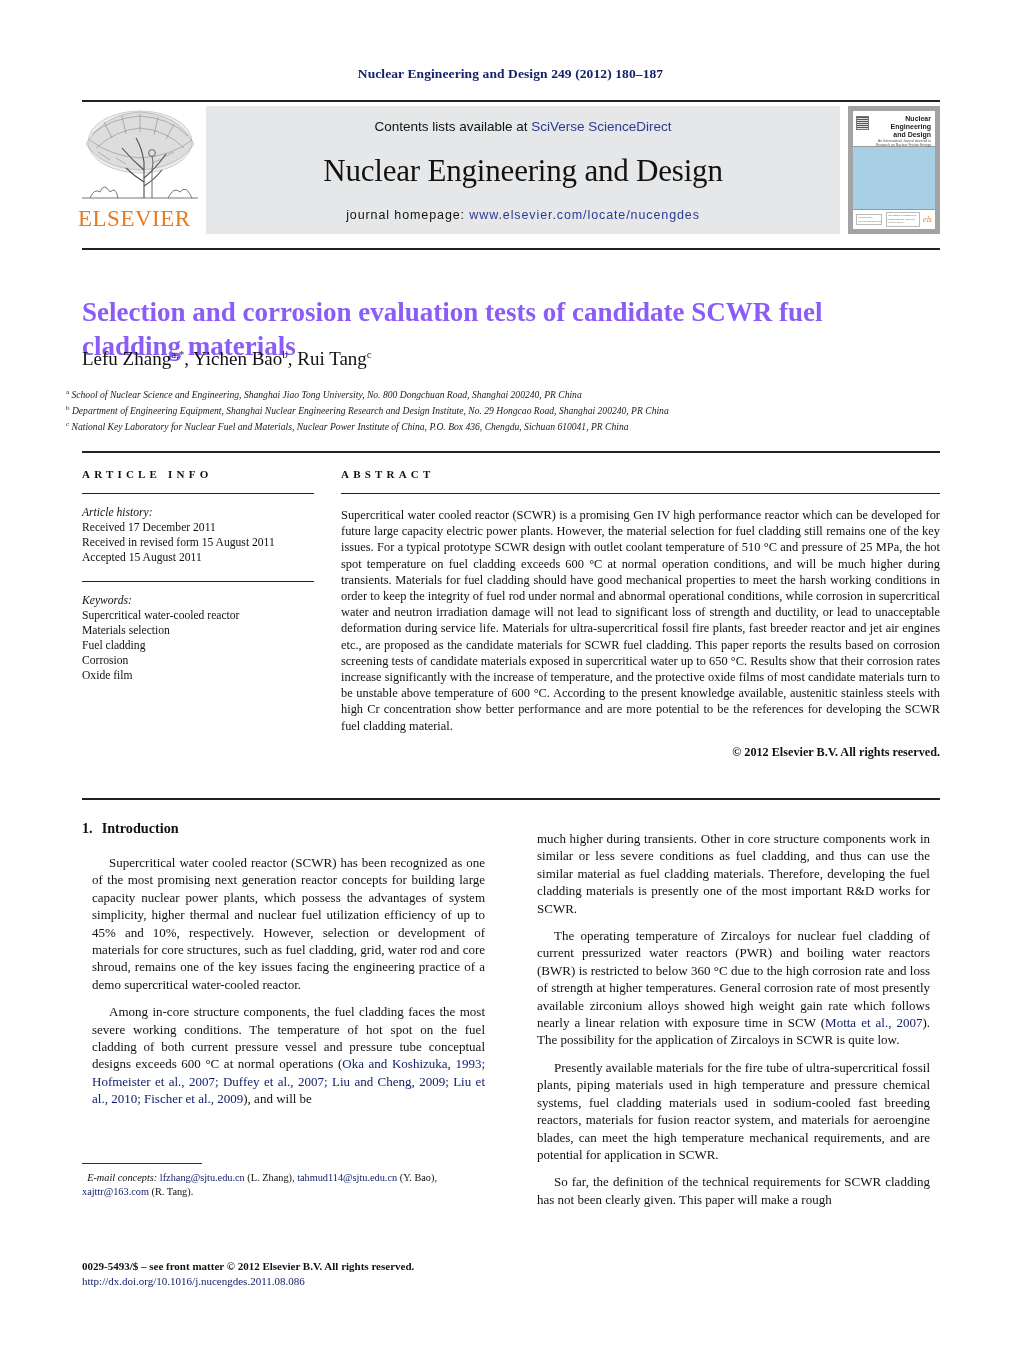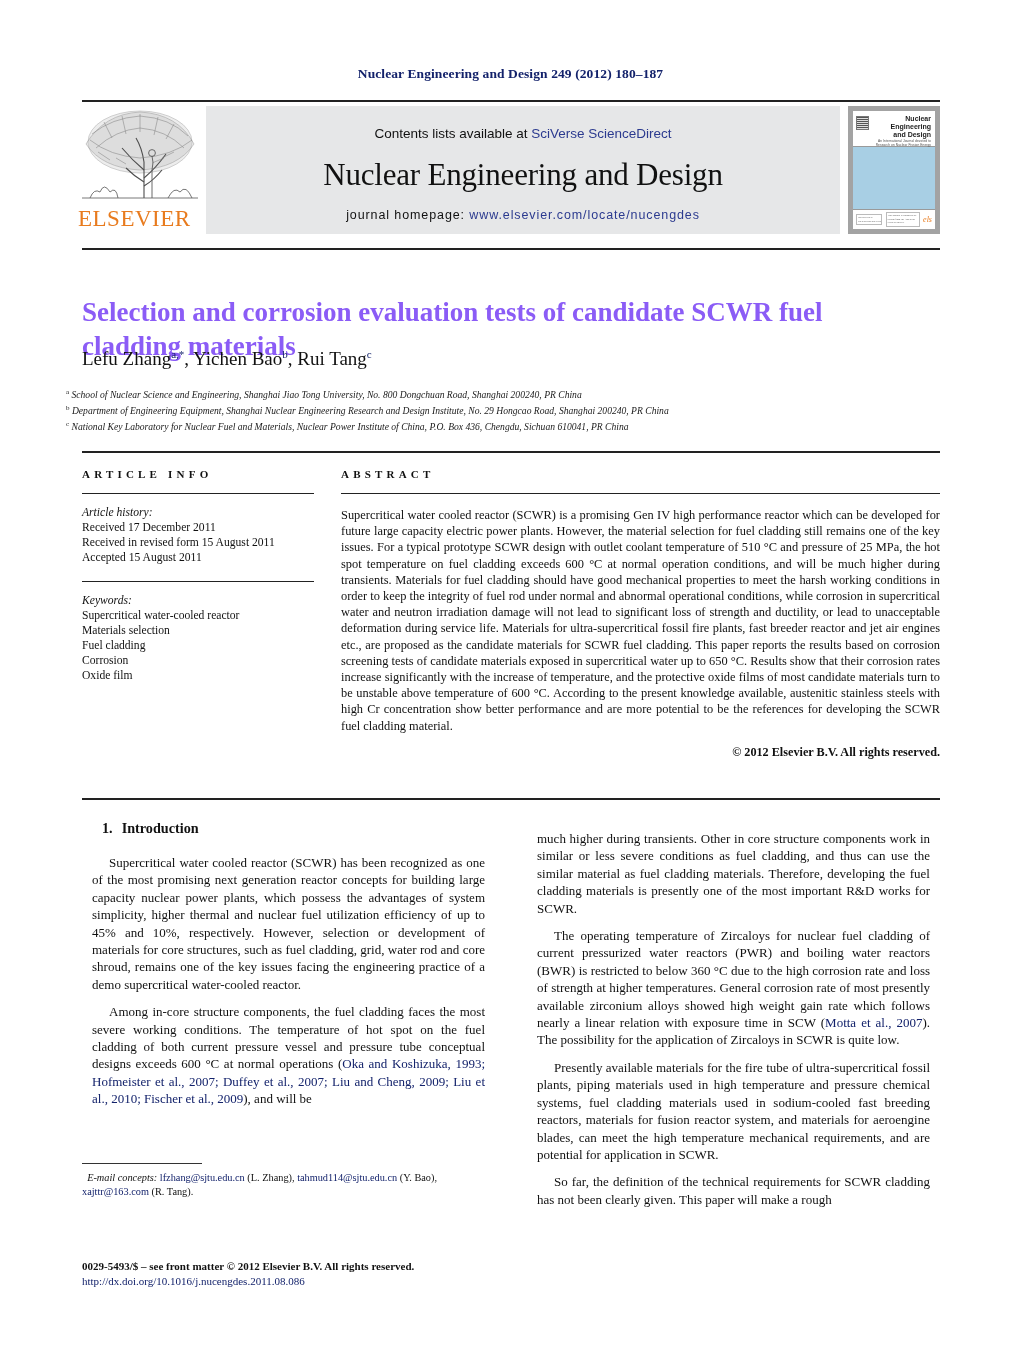--- a/index.html
+++ b/index.html
@@ -76,21 +76,20 @@
     flex-direction: column;
     justify-content: space-between;
     align-items: center;
     padding: 13px 0 12px 0;
     box-sizing: border-box;
   }
   .contents-line {
     font-family: "Liberation Sans", sans-serif;
     font-size: 13.5px;
     color: #111;
-    margin-top: 7px;
   }
   .contents-line .sd-link { color: #2b3a8f; }
   .journal-name {
     font-family: "Liberation Serif", serif;
     font-size: 31px;
     color: #111;
     letter-spacing: -.2px;
   }
   .homepage-line {
     font-family: "Liberation Sans", sans-serif;
@@ -295,21 +294,20 @@
     top: 820px;
     left: 527px;
     width: 413px;
   }
   .section-number-head {
     font-family: "Liberation Serif", serif;
     font-weight: bold;
     font-size: 14.2px;
     color: #111;
     margin-bottom: 17px;
-    margin-left: 20px;
   }
   .section-number-head .num { margin-right: 9px; }
   p.body-p {
     margin: 10px;
     font-size: 13px;
     line-height: 17.4px;
     text-align: justify;
     text-indent: 17px;
     color: #111;
   }

